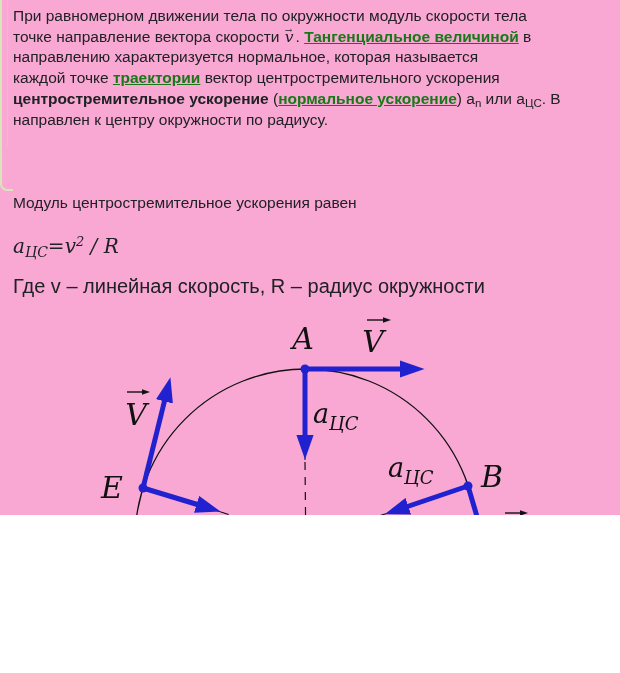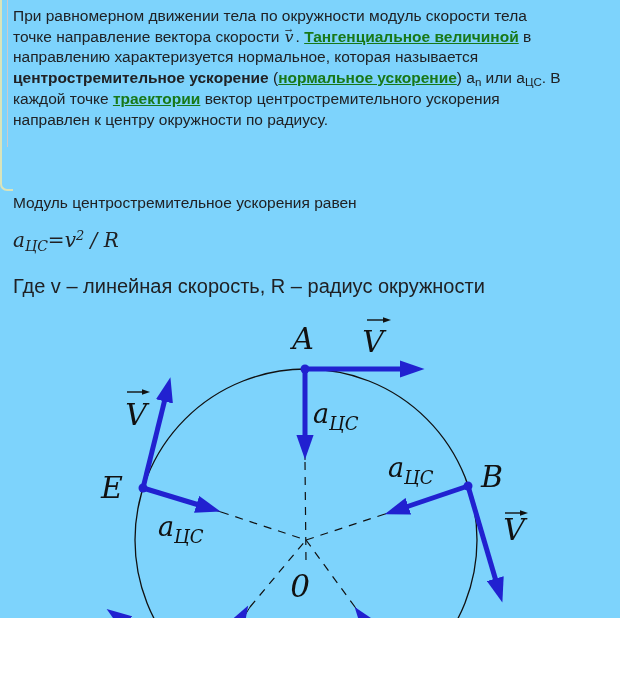--- a/index.html
+++ b/index.html
@@ -1,32 +1,32 @@
 <!DOCTYPE html>
 <html><head>
 <meta charset="utf-8">
 <style>
   html,body{margin:0;padding:0;background:#fff;}
-  .canvas{position:relative;width:620px;height:618px;overflow:hidden;background:#7dd3fc;
+  .canvas{position:relative;width:620px;height:515px;overflow:hidden;background:#f9a8d4;
           font-family:"Liberation Sans",sans-serif;color:#202124;}
   
   .green-corner{position:absolute;left:0;top:-8px;width:11px;height:197px;
                 border-left:2px solid #d9e4ba;border-bottom:2px solid #d9e4ba;
                 border-bottom-left-radius:7px;}
   .gray-line{position:absolute;left:7px;top:0;width:1px;height:147px;background:#cbcbcb;}
   
   .p1{position:absolute;left:13px;top:6px;width:600px;font-size:15.5px;line-height:20.7px;}
   .ln{white-space:nowrap;}
   .lnk{color:#187818;font-weight:700;text-decoration:underline;cursor:pointer;}
   b{font-weight:700;}
   sub.sb{font-size:11.5px;vertical-align:-3px;line-height:0;}
   .vecsm{font-family:"DejaVu Serif",serif;font-style:italic;position:relative;padding:0 2px 0 1px;}
   .vecsm::after{content:"\2192";position:absolute;left:1px;top:-8px;font-size:9px;font-style:normal;}
   .p2{position:absolute;left:13px;top:194px;font-size:15.5px;white-space:nowrap;}
-  .formula{position:absolute;left:13px;top:228px;font-family:"DejaVu Serif",serif;
+  .formula{position:absolute;left:13px;top:234px;font-family:"DejaVu Serif",serif;
            font-style:italic;font-size:20px;white-space:nowrap;}
   .formula sub{font-size:14px;vertical-align:-4px;line-height:0;}
   .formula sup{font-size:13px;vertical-align:7px;line-height:0;}
   .p3{position:absolute;left:13px;top:275px;font-size:20px;white-space:nowrap;}
   
   #diagram{position:absolute;left:0;top:310px;}
   .lbl{font-family:"DejaVu Serif",serif;font-style:italic;font-size:30px;fill:#111;text-anchor:middle;}
   .acs{font-family:"DejaVu Serif",serif;font-style:italic;font-size:27px;fill:#111;}
   .acs .s{font-size:18px;}
   .zero{font-family:"DejaVu Serif",serif;font-style:italic;font-size:31px;fill:#111;text-anchor:middle;}
@@ -39,24 +39,24 @@
   <div class="green-corner"></div>
   <div class="gray-line"></div>
 
   <div class="p1">
     <div class="ln"><span>При равномерном движении тела по окружности модуль скорости тела</span></div>
     <div class="ln">
       <span>точке направление вектора скорости </span><span class="vecsm">v</span><span>. </span><span class="lnk">Тангенциальное величиной</span><span> в</span>
     </div>
     <div class="ln"><span>направлению характеризуется нормальное, которая называется</span></div>
     <div class="ln">
-      <b>центростремительное ускорение</b><span> (</span><span class="lnk">нормальное ускорение</span><span>) a</span><sub class="sb">n</sub><span> или a</span><sub class="sb">ЦС</sub><span>. В</span>
+      <span>каждой точке </span><span class="lnk">траектории</span><span> вектор центростремительного ускорения</span>
     </div>
     <div class="ln">
-      <span>каждой точке </span><span class="lnk">траектории</span><span> вектор центростремительного ускорения</span>
+      <b>центростремительное ускорение</b><span> (</span><span class="lnk">нормальное ускорение</span><span>) a</span><sub class="sb">n</sub><span> или a</span><sub class="sb">ЦС</sub><span>. В</span>
     </div>
     <div class="ln"><span>направлен к центру окружности по радиусу.</span></div>
   </div>
 
   <div class="p2">Модуль центростремительное ускорения равен</div>
 
   <div class="formula">
     <span>a</span><sub>ЦС</sub><span>=</span><span>v</span><sup>2</sup><span> / R</span>
   </div>
 

